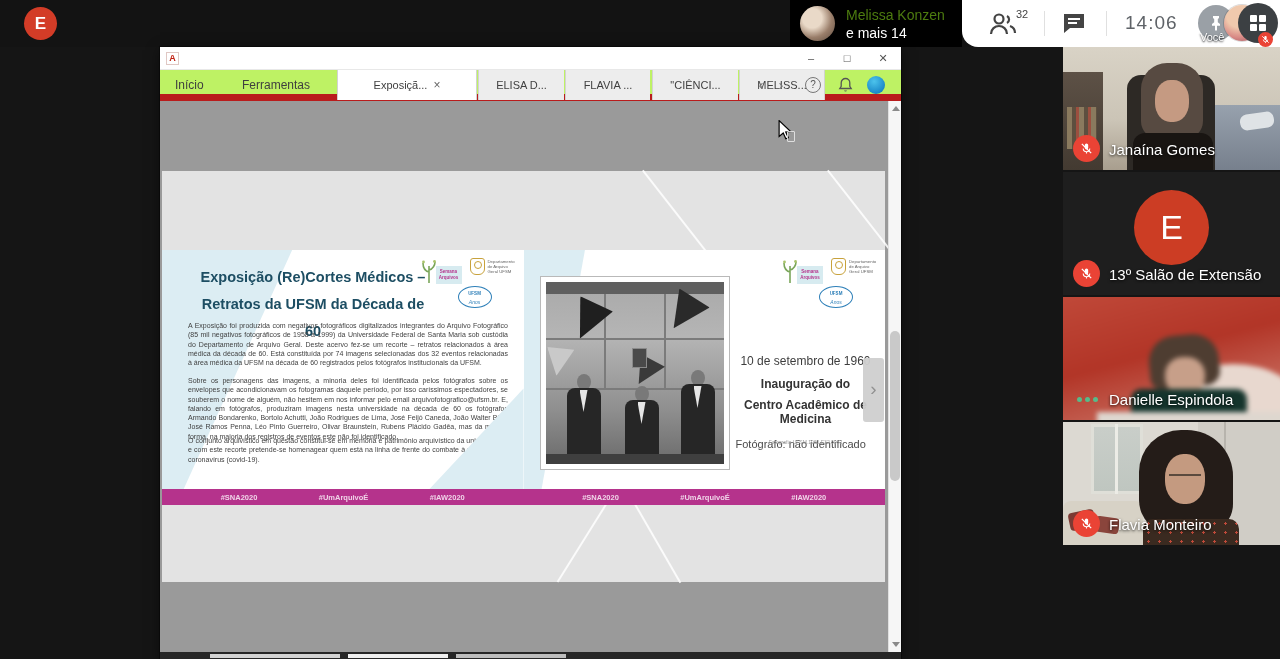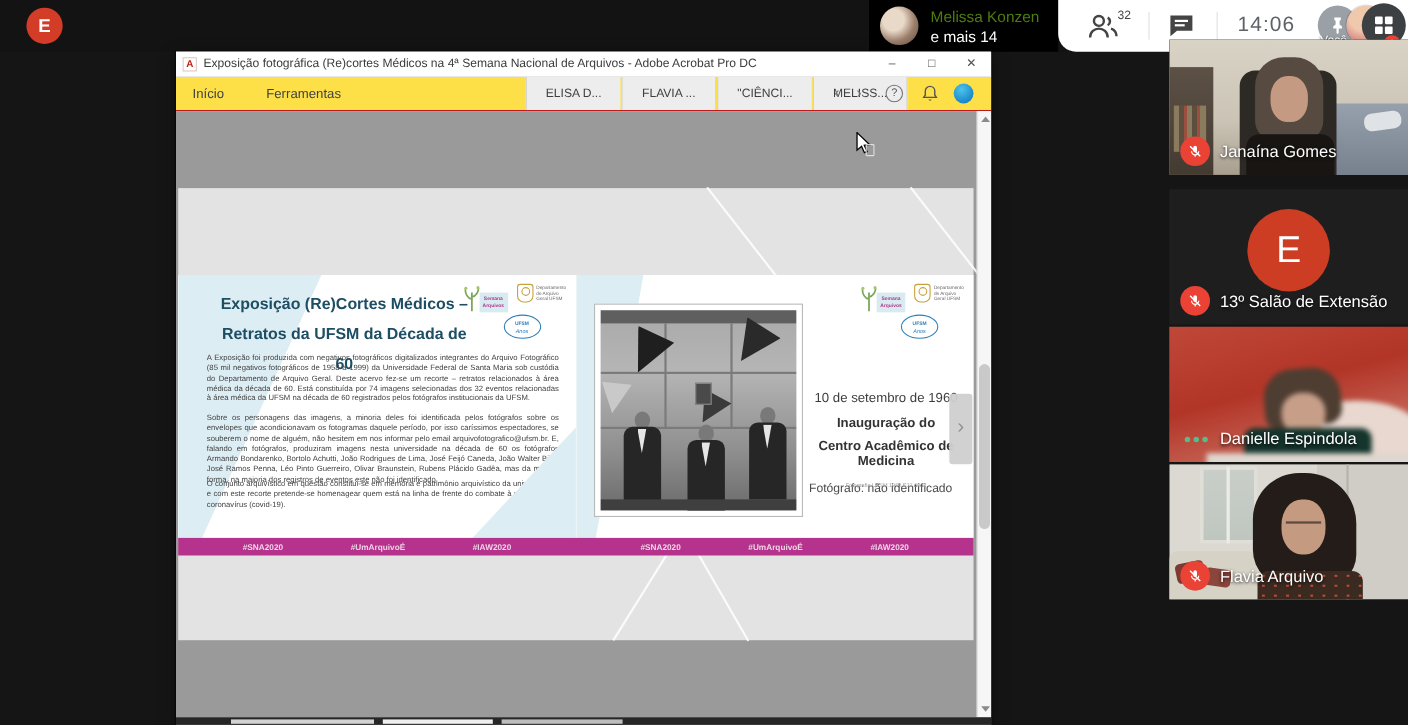--- a/index.html
+++ b/index.html
@@ -47,22 +47,22 @@
   #titlebar { position:absolute; left:0; top:0; width:100%; height:23px; background:#fff;
     border-bottom:1px solid #e8e8e8; }
   #acroIcon { position:absolute; left:6px; top:5px; width:13px; height:13px; background:#fff;
     border:1px solid #e0c8c4; color:#c11e0f; font-size:9px; font-weight:700; text-align:center;
     line-height:11px; }
   #winTitle { position:absolute; left:25px; top:5px; font-size:11px; color:#3c3c3c; white-space:nowrap; }
   .winBtn { position:absolute; top:0; width:30px; height:22px; text-align:center; line-height:22px;
     font-size:11px; color:#555; cursor:pointer; }
   #btnMin { left:636px; } #btnMax { left:672px; } #btnClose { left:708px; }
 
-  #tabbar { position:absolute; left:0; top:23px; width:100%; height:31px; background:#fde047;
-    border-bottom:1px solid #b91c1c; }
+  #tabbar { position:absolute; left:0; top:23px; width:100%; height:31px; background:#bef264;
+    border-bottom:7px solid #b91c1c; }
   .menuTab { position:absolute; top:0; height:30px; line-height:30px; font-size:12px; color:#3f3f3f;
     cursor:pointer; }
   #tabInicio { left:15px; } #tabFerr { left:82px; }
   .docTab { position:absolute; top:0; height:30px; line-height:30px; font-size:11px; color:#3f3f3f;
     text-align:center; border-left:1px solid #d2d2d2; background:#ededed; cursor:pointer;
     overflow:hidden; white-space:nowrap; padding:0 6px; }
   .docTab.active { background:#fff; border-right:1px solid #d2d2d2; }
   #dt0 { left:177px; width:140px; }
   #dt1 { left:318px; width:86px; } #dt2 { left:405px; width:85px; }
   #dt3 { left:492px; width:86px; } #dt4 { left:579px; width:86px; border-right:1px solid #d2d2d2; }
@@ -170,21 +170,21 @@
     border-radius:5px; cursor:pointer; }
 
   #taskstrip { position:absolute; left:0; top:605px; width:741px; height:7px; background:#262626; }
   .tseg { position:absolute; top:1.5px; height:4px; background:#d3d3d3; }
   #ts1 { left:50px; width:130px; } #ts2 { left:188px; width:100px; background:#efefef; }
   #ts3 { left:296px; width:110px; background:#bdbdbd; }
 
   
   .tile { position:absolute; left:1063px; width:217px; height:123px; overflow:hidden; background:#1e1e1e;
     cursor:pointer; }
-  #tile1 { top:36px; } #tile2 { top:172px; } #tile3 { top:297px; } #tile4 { top:422px; }
+  #tile1 { top:47px; } #tile2 { top:172px; } #tile3 { top:297px; } #tile4 { top:422px; }
   .tile .shape { position:absolute; }
   .nameLabel { position:absolute; left:46px; bottom:12px; font-size:15px; color:#fff;
     text-shadow:0 1px 3px rgba(0,0,0,.85); white-space:nowrap; z-index:5; }
   .micBadge { position:absolute; left:10px; bottom:8px; width:27px; height:27px; border-radius:50%;
     background:#ea4335; display:flex; align-items:center; justify-content:center; z-index:5; }
   .dots { position:absolute; left:14px; bottom:18px; display:flex; gap:3px; z-index:5; }
   .dots span { width:5px; height:5px; border-radius:50%; background:#57bb8a; }
 
   
   .t1bg { inset:0; background:linear-gradient(180deg,#d9d3c6,#cbc4b6 60%,#a89e8e); }
@@ -294,30 +294,32 @@
           <line x1="2" y1="2" x2="12" y2="12" stroke="#fff" stroke-width="1.4"></line>
         </svg>
       </div>
       <div id="youLabel">Você</div>
     </div>
   </div>
 
   <div id="acrobat">
     <div id="titlebar">
       <div id="acroIcon">A</div>
-      <div id="winTitle">Exposição fotográfica (Re)cortes Médicos na 4ª Semana Nacional de Arquivos - Adobe Acrobat Pro DC</div>
       <div class="winBtn" id="btnMin">–</div>
       <div class="winBtn" id="btnMax">□</div>
       <div class="winBtn" id="btnClose">✕</div>
     </div>
 
     <div id="tabbar">
       <div class="menuTab" id="tabInicio">Início</div>
       <div class="menuTab" id="tabFerr">Ferramentas</div>
 
+      <div class="docTab active" id="dt0">
+        <span>Exposiçã...</span><span class="tabClose">×</span>
+      </div>
       <div class="docTab" id="dt1">ELISA D...</div>
       <div class="docTab" id="dt2">FLAVIA ...</div>
       <div class="docTab" id="dt3">"CIÊNCI...</div>
       <div class="docTab" id="dt4">MELISS...</div>
 
       <div class="navArrow" id="navPrev">‹</div>
       <div class="navArrow" id="navNext">›</div>
       <div id="helpBtn">?</div>
       <div id="bellBtn">
         <svg width="15" height="16" viewBox="0 0 15 16">
@@ -509,21 +511,21 @@
       <div class="shape t4face"></div>
     <div class="shape t4glasses"></div>
       <div class="shape t4body"></div>
     <div class="micBadge">
       <svg width="13" height="13" viewBox="0 0 14 14">
         <rect x="5.2" y="1.5" width="3.6" height="6.5" rx="1.8" fill="#fff"></rect>
         <path d="M3.5 7 a3.5 3.5 0 0 0 7 0 M7 10.5 v2" stroke="#fff" stroke-width="1.2" fill="none"></path>
         <line x1="2" y1="2" x2="12" y2="12" stroke="#fff" stroke-width="1.4"></line>
       </svg>
     </div>
-    <div class="nameLabel">Flavia Arquivo</div>
+    <div class="nameLabel">Flavia Monteiro</div>
   </div>
 
   <div id="cursor">
     <svg width="14" height="20" viewBox="0 0 11 17">
       <path d="M0.5,0.5 L0.5,14 L4,11 L6.2,16 L8.3,15.1 L6.1,10.2 L10.3,9.8 Z" fill="#fff" stroke="#000" stroke-width="1"></path>
     </svg>
     <div id="cursorBox"></div>
   </div>
 
 </div>

